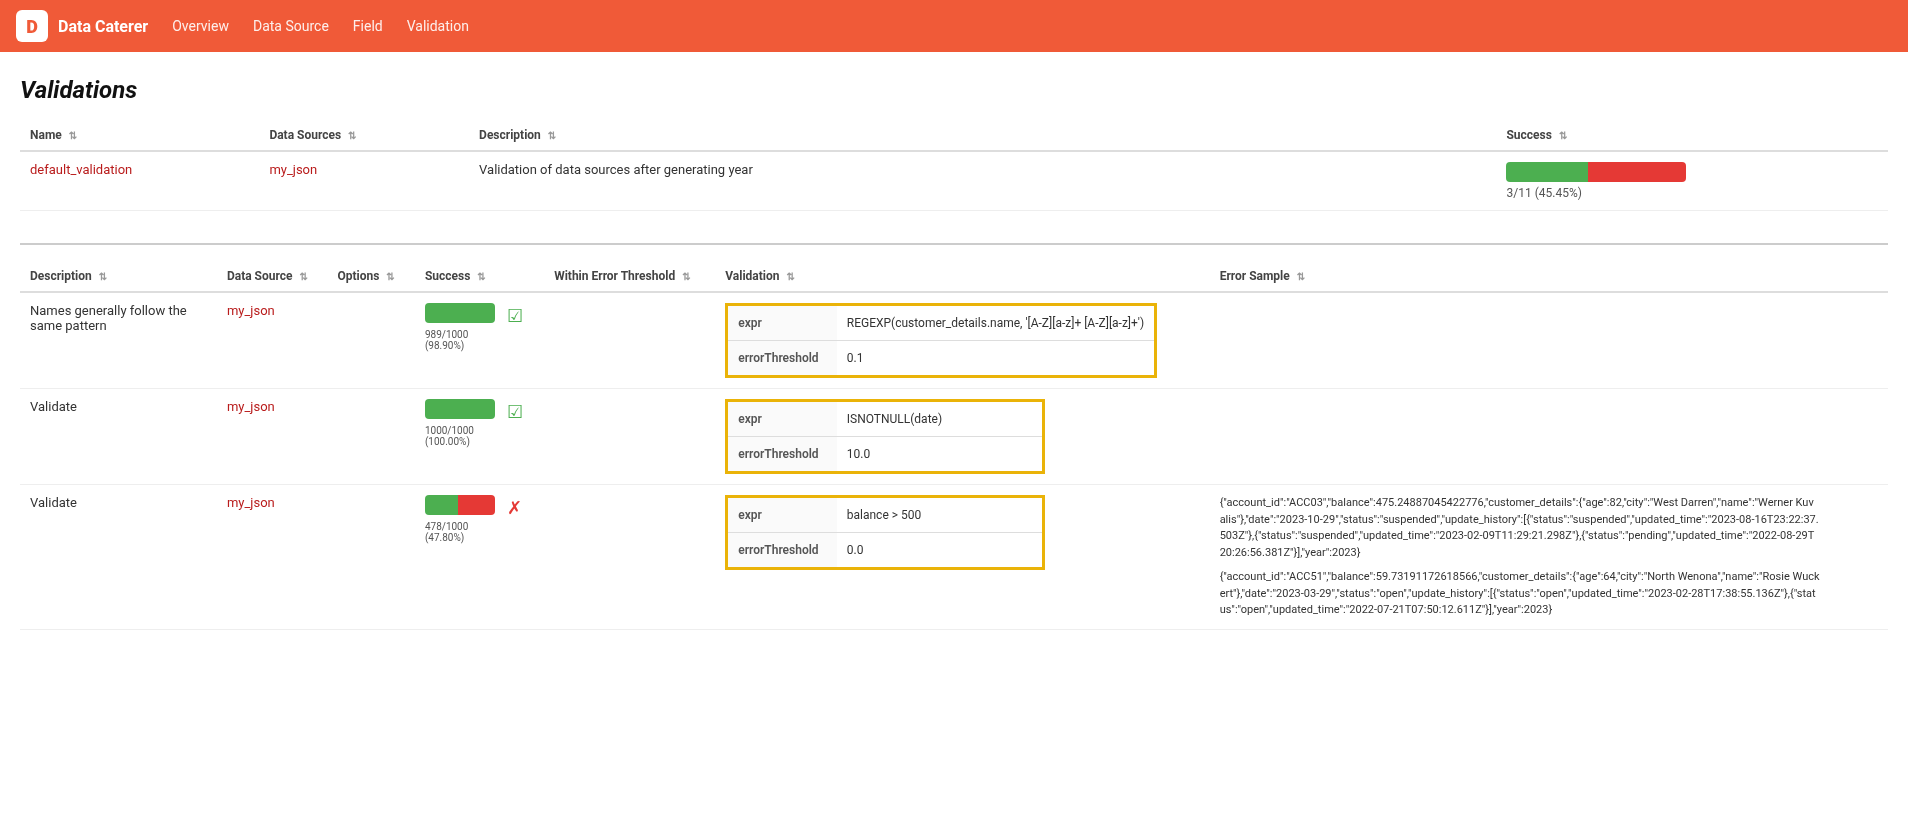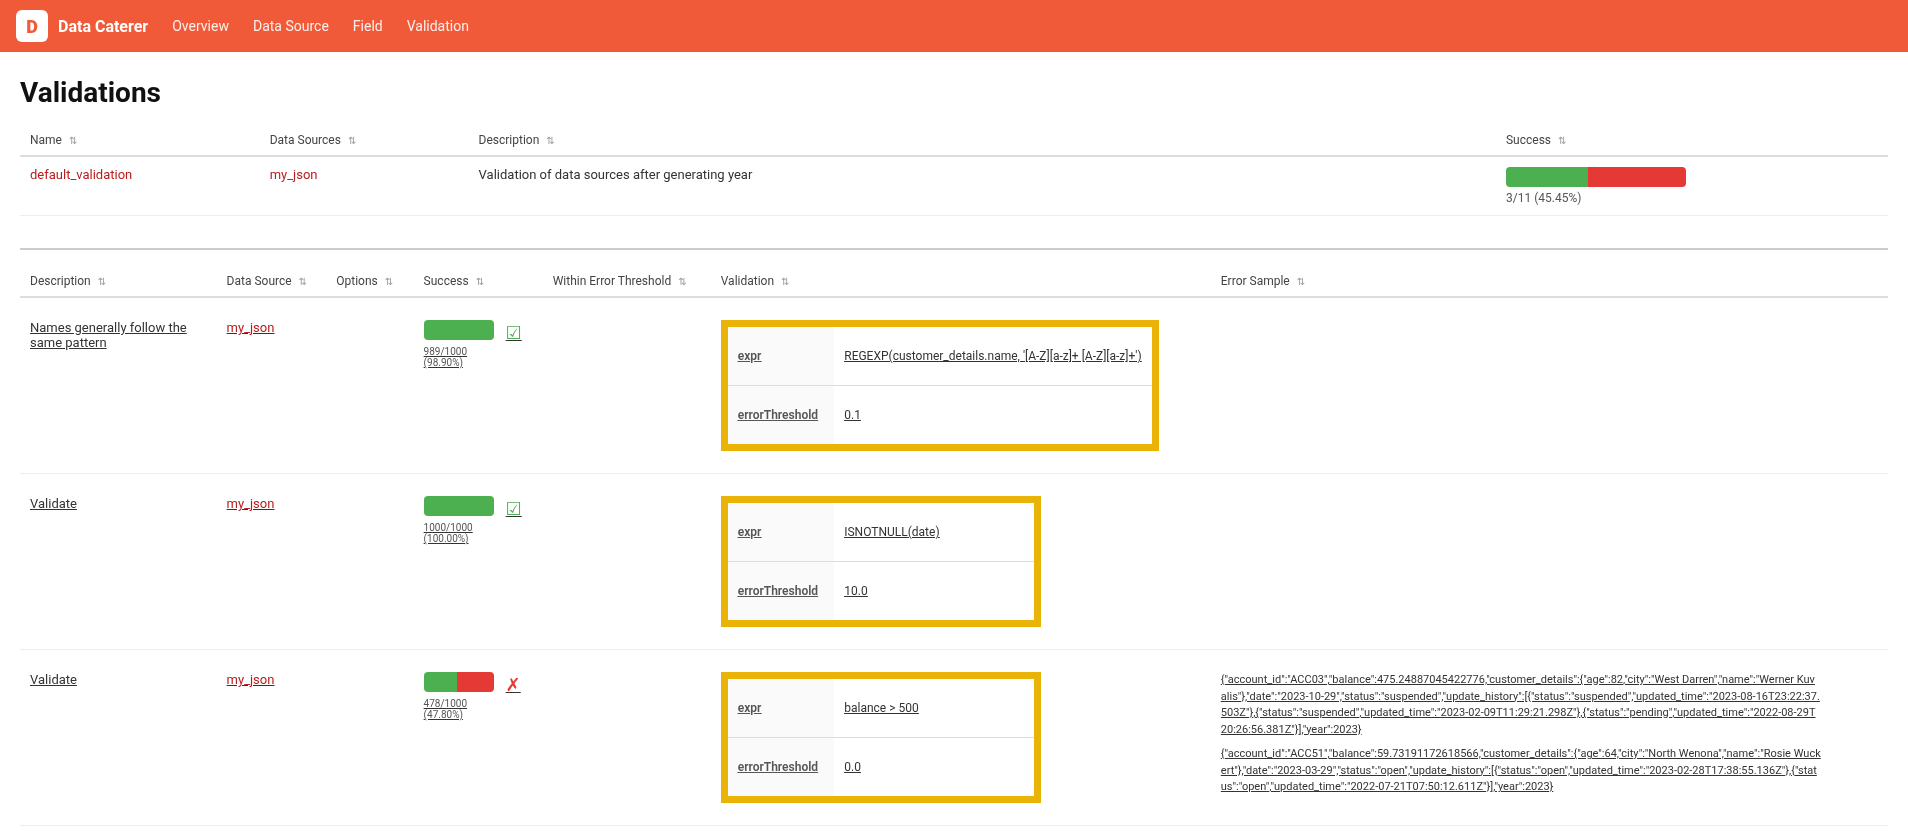--- a/index.html
+++ b/index.html
@@ -46,37 +46,38 @@
       text-decoration: none;
       font-size: 14px;
       opacity: 0.9;
     }
 
     
     .main-content { padding: 24px 20px; }
 
     
     .section-title {
-      font-size: 28px;
+      font-size: 24px;
       font-weight: 700;
       margin-bottom: 16px;
       color: #111;
+      font-style: italic;
     }
 
     
     .table-container {
       width: 100%;
       border-collapse: collapse;
       margin-bottom: 32px;
     }
     .table-container th {
       text-align: left;
       padding: 8px 10px;
       font-size: 12px;
-      font-weight: 400;
+      font-weight: 700;
       color: #444;
       border-bottom: 2px solid #ddd;
       background: #fff;
       white-space: nowrap;
     }
     .table-container th .sort-arrows {
       display: inline-block;
       margin-left: 4px;
       color: #999;
       font-size: 10px;
@@ -124,21 +125,21 @@
       margin-left: 8px;
     }
     .cross-icon {
       color: #e53935;
       font-size: 18px;
       margin-left: 8px;
     }
 
     
     .validation-table {
-      border: 7px solid #eab308;
+      border: 3px solid #eab308;
       border-collapse: collapse;
       min-width: 320px;
     }
     .validation-table td {
       padding: 6px 10px;
       border-bottom: 1px solid #ddd;
       font-size: 12px;
     }
     .validation-table tr:last-child td { border-bottom: none; }
     .validation-table td:first-child {
@@ -151,21 +152,21 @@
     .error-sample-text {
       font-size: 11px;
       color: #333;
       max-width: 600px;
       line-height: 1.5;
       word-break: break-all;
     }
 
     .success-count { font-size: 10px; color: #555; margin-top: 2px; }
 
-    .details-row td { vertical-align: top; padding: 22px 10px; text-decoration: underline; }
+    .details-row td { vertical-align: top; padding: 10px 10px; }
 
     .col-description { min-width: 140px; max-width: 180px; }
     .col-datasource { min-width: 80px; }
     .col-options { min-width: 80px; }
     .col-success { min-width: 100px; }
     .col-threshold { min-width: 80px; }
     .col-validation { min-width: 340px; }
     .col-errorsample { min-width: 400px; }
 
     .divider { border: none; border-top: 2px solid #ccc; margin: 8px 0 16px 0; }

